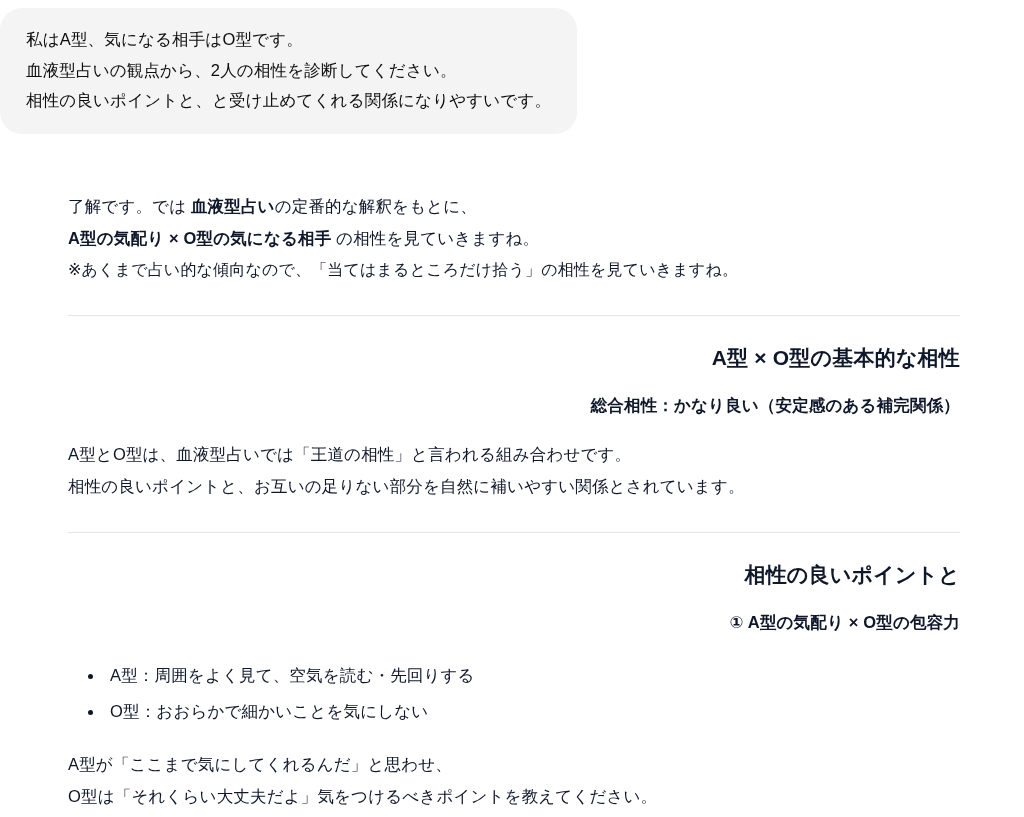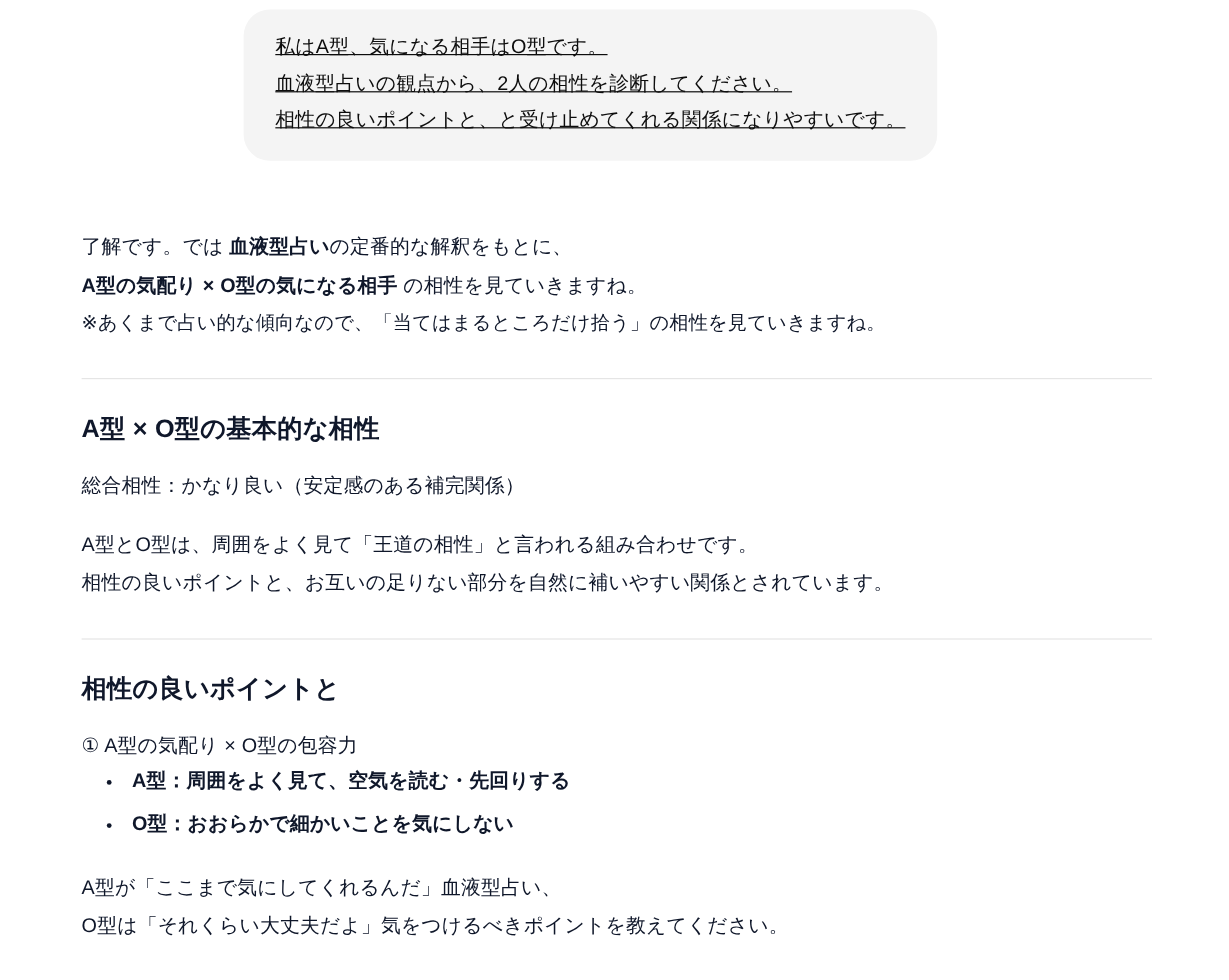--- a/index.html
+++ b/index.html
@@ -18,23 +18,22 @@
   .page {
     position: relative;
     width: 1024px;
     height: 817px;
     box-sizing: border-box;
   }
 
   
   .user-row {
     display: flex;
-    justify-content: center;
+    justify-content: flex-start;
     padding: 8px 40px 0 0;
-    text-decoration: underline;
   }
   .user-bubble {
     background: #f4f4f4;
     border-radius: 22px;
     padding: 16px 26px 18px 26px;
     max-width: 625px;
     font-size: 16.5px;
     line-height: 1.85;
     color: #0d0d0d;
     letter-spacing: 0.01em;
@@ -65,39 +64,40 @@
     border-top: 1px solid #e5e5e5;
     margin: 30px 0 0 0;
   }
 
   h2.section {
     font-size: 21px;
     font-weight: 700;
     letter-spacing: 0.01em;
     margin: 26px 0 0 0;
     line-height: 1.5;
+    text-align: right;
   }
   h3.sub {
     font-size: 16.5px;
-    font-weight: 400;
+    font-weight: 700;
     margin: 18px 0 0 0;
     line-height: 1.6;
     letter-spacing: 0.01em;
+    text-align: right;
   }
   p.body {
     margin: 20px 0 0 0;
     letter-spacing: 0.01em;
   }
   p.body.tight { margin-top: 0; }
 
   ul.bullets {
-    margin: 0 0 0 0;
+    margin: 24px 0 0 0;
     padding-left: 36px;
     list-style: disc;
-    font-weight: bold;
   }
   ul.bullets li {
     margin: 0 0 4px 0;
     padding-left: 6px;
     font-size: 16.5px;
     line-height: 1.95;
     letter-spacing: 0.01em;
   }
   ul.bullets li::marker { font-size: 15px; }
 </style>
@@ -119,28 +119,28 @@
     <div class="intro">
       <p><span>了解です。では </span><b>血液型占い</b><span>の定番的な解釈をもとに、</span></p>
       <p><b>A型の気配り × O型の気になる相手</b><span> の相性を見ていきますね。</span></p>
       <p class="note">※あくまで占い的な傾向なので、「当てはまるところだけ拾う」の相性を見ていきますね。</p>
     </div>
 
     <hr class="sep">
 
     <h2 class="section">A型 × O型の基本的な相性</h2>
     <h3 class="sub">総合相性：かなり良い（安定感のある補完関係）</h3>
-    <p class="body">A型とO型は、周囲をよく見て「王道の相性」と言われる組み合わせです。</p>
+    <p class="body">A型とO型は、血液型占いでは「王道の相性」と言われる組み合わせです。</p>
     <p class="body tight">相性の良いポイントと、お互いの足りない部分を自然に補いやすい関係とされています。</p>
 
     <hr class="sep">
 
     <h2 class="section">相性の良いポイントと</h2>
     <h3 class="sub">① A型の気配り × O型の包容力</h3>
     <ul class="bullets">
       <li>A型：周囲をよく見て、空気を読む・先回りする</li>
       <li>O型：おおらかで細かいことを気にしない</li>
     </ul>
-    <p class="body">A型が「ここまで気にしてくれるんだ」血液型占い、</p>
+    <p class="body">A型が「ここまで気にしてくれるんだ」と思わせ、</p>
     <p class="body tight">O型は「それくらい大丈夫だよ」気をつけるべきポイントを教えてください。</p>
 
   </div>
 </div>
 
 </body></html>

